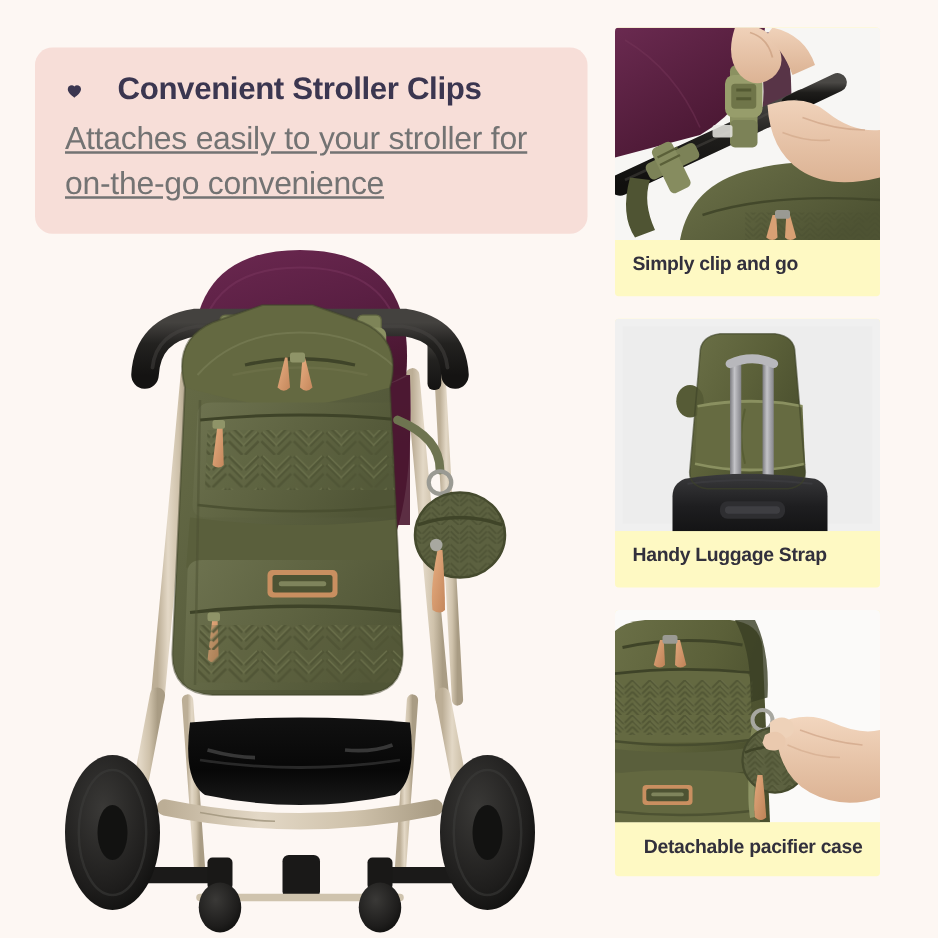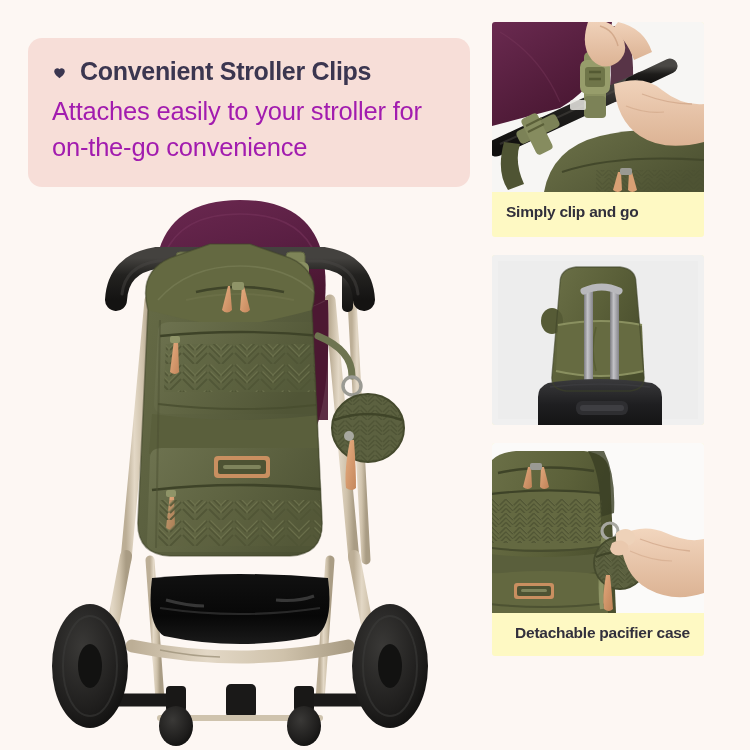--- a/index.html
+++ b/index.html
@@ -36,45 +36,46 @@
     left: 28px; top: 38px;
     width: 442px;
     padding: 20px 24px 22px 24px;
     background: #F7DED8;
     border-radius: 14px;
     z-index: 5;
   }
   #callout-title-row {
     display: flex;
     align-items: center;
-    gap: 13px;
+    gap: 27px;
     margin-bottom: 7px;
   }
   .heart-icon {
     width: 15px; height: 15px;
     flex: 0 0 auto;
     display: block;
     color: #3B3650;
     margin-top: 2px;
   }
   #callout-title {
     font-size: 25px;
     font-weight: bold;
     color: #3B3650;
     letter-spacing: -0.3px;
     line-height: 1.1;
     white-space: nowrap;
   }
   #callout-sub {
     font-size: 25.5px;
     font-weight: normal;
-    color: #a21caf;
+    color: #737373;
     line-height: 1.42;
     letter-spacing: -0.2px;
     max-width: 400px;
+    text-decoration: underline;
   }
 
   
   #cards {
     position: absolute;
     left: 492px; top: 22px;
     width: 212px;
   }
   .card {
     width: 212px;
@@ -452,20 +453,21 @@
           <path d="M92 36 q18 -8 35 0" fill="none" stroke="#B8B8BC" stroke-width="7" stroke-linecap="round"></path>
 
           <path d="M56 128 q50 -8 104 0 q10 4 10 14 v34 H46 v-34 q0 -10 10 -14 Z" fill="url(#c2case)"></path>
           <rect x="84" y="146" width="52" height="14" rx="6" fill="#2E2E31"></rect>
           <rect x="88" y="150" width="44" height="6" rx="3" fill="#46464A" opacity="0.7"></rect>
           <path d="M58 132 q50 -6 100 0" fill="none" stroke="#3C3C40" stroke-width="1.6" opacity="0.8"></path>
 
           <path d="M68 28 q0 -14 16 -16 h44 q16 2 16 16 l8 92 q2 14 -14 16 H74 q-16 -2 -14 -16 Z" fill="none" stroke="#3E4328" stroke-width="1.3" opacity="0.6"></path>
         </svg>
       </div>
+      <div class="card-caption">Handy Luggage Strap</div>
     </div>
 
     <div class="card">
       <div class="card-media">
         <svg viewBox="0 0 212 170" xmlns="http://www.w3.org/2000/svg" aria-hidden="true">
           <defs>
             <linearGradient id="c3bag" x1="0" y1="0" x2="1" y2="0.5">
               <stop offset="0" stop-color="#6C7148"></stop>
               <stop offset="0.6" stop-color="#5B6039"></stop>
               <stop offset="1" stop-color="#4A4F2E"></stop>

